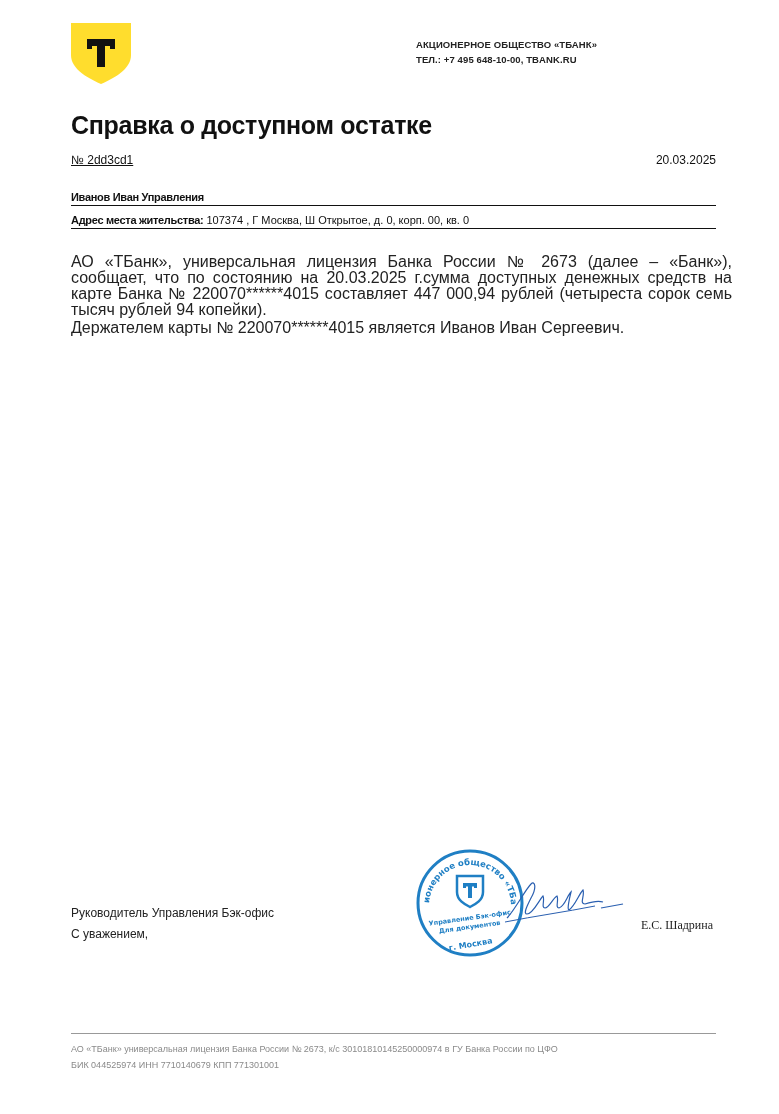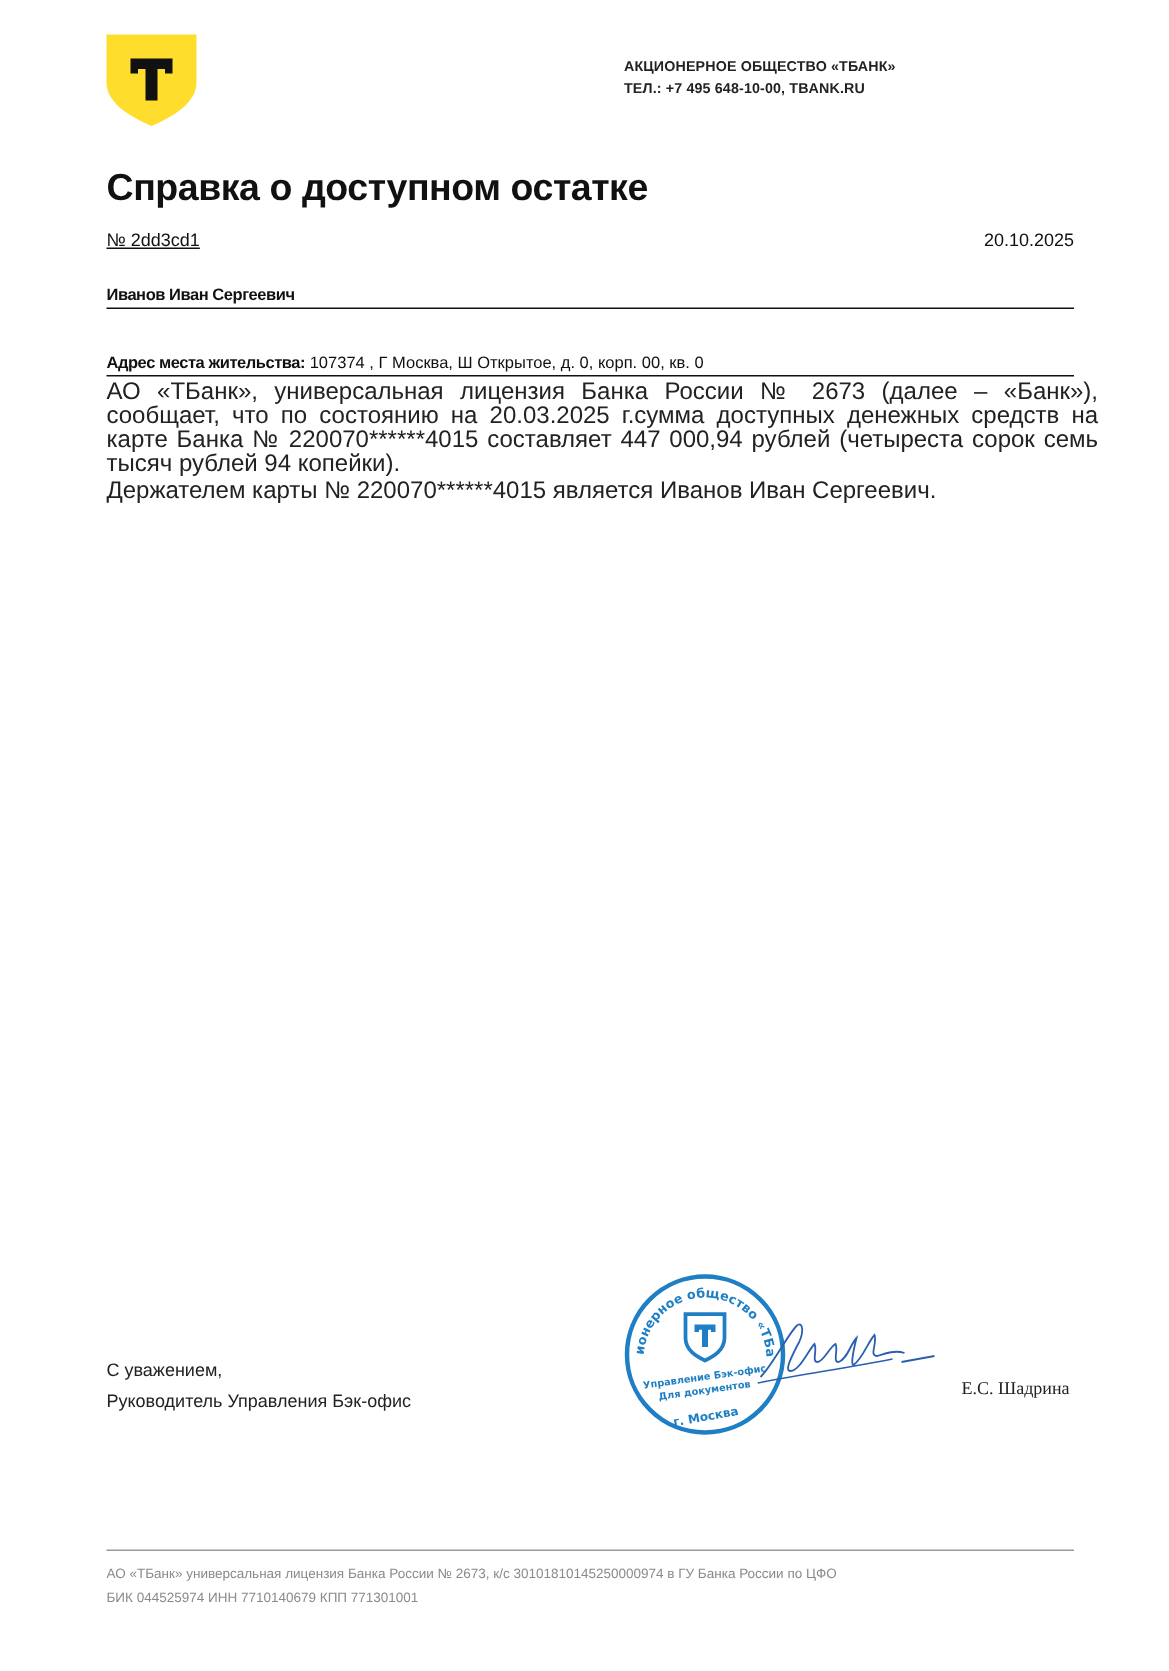--- a/index.html
+++ b/index.html
@@ -4,21 +4,21 @@
 <style>
   html, body { margin:0; padding:0; background:#ffffff; }
   body { width:779px; height:1114px; position:relative; overflow:hidden; font-family:"Liberation Sans", sans-serif; color:#111; }
   .abs { position:absolute; }
   .logo { left:70px; top:22px; width:62px; height:62px; }
   .company { left:416px; top:37px; font-size:9.5px; font-weight:bold; line-height:15px; color:#222; letter-spacing:0.1px; }
   .title { left:71px; top:111px; font-size:25px; color:#111; letter-spacing:-0.3px;font-weight:bold; }
   .docno { left:71px; top:153px; font-size:12px;text-decoration:underline; }
   .date { right:63px; top:153px; font-size:12px; }
   .name-line { left:71px; width:645px; top:191px; font-size:11px; font-weight:bold; border-bottom:1.5px solid #111; padding-bottom:2px; letter-spacing:-0.3px; }
-  .addr-line { left:71px; width:645px; top:214px; font-size:11px; border-bottom:1.5px solid #111; padding-bottom:2px;margin-top:22px; }
+  .addr-line { left:71px; width:645px; top:214px; font-size:11px; border-bottom:1.5px solid #111; padding-bottom:2px; }
   .addr-line b { letter-spacing:-0.3px; }
   .para { left:71px; width:661px; font-size:16px; line-height:16px; text-align:justify; color:#222; }
   .p1 { top:254px; }
   .p2 { top:320px; }
   .regards { left:71px; top:903px; font-size:12px; line-height:21px; color:#222; }
   .signer { left:641px; top:918px; font-size:12px; color:#222;font-family:Liberation Serif, serif; }
   .stamp { left:415px; top:848px; width:110px; height:110px; }
   .signature { left:505px; top:870px; width:120px; height:60px; }
   .footer-rule { left:71px; width:645px; top:1033px; border-top:1px solid #999; }
   .footer { left:71px; width:645px; top:1041px; font-size:9px; line-height:16px; text-align:left; color:#8a8a8a; }
@@ -33,33 +33,33 @@
   </svg>
 </div>
 
 <div class="abs company">
   <div>АКЦИОНЕРНОЕ ОБЩЕСТВО «ТБАНК»</div>
   <div>ТЕЛ.: +7 495 648-10-00, TBANK.RU</div>
 </div>
 
 <div class="abs title">Справка о доступном остатке</div>
 <div class="abs docno">№ 2dd3cd1</div>
-<div class="abs date">20.10.2025</div>
+<div class="abs date">20.03.2025</div>
 
-<div class="abs name-line">Иванов Иван Сергеевич</div>
+<div class="abs name-line">Иванов Иван Управления</div>
 <div class="abs addr-line">
   <b>Адрес места жительства:</b><span> 107374 , Г Москва, Ш Открытое, д. 0, корп. 00, кв. 0</span>
 </div>
 
 <div class="abs para p1">АО «ТБанк», универсальная лицензия Банка России № 2673 (далее – «Банк»), сообщает, что по состоянию на 20.03.2025 г.сумма доступных денежных средств на карте Банка № 220070******4015 составляет 447 000,94 рублей (четыреста сорок семь тысяч рублей 94 копейки).</div>
 <div class="abs para p2">Держателем карты № 220070******4015 является Иванов Иван Сергеевич.</div>
 
 <div class="abs regards">
+  <div>Руководитель Управления Бэк-офис</div>
   <div>С уважением,</div>
-  <div>Руководитель Управления Бэк-офис</div>
 </div>
 
 <div class="abs stamp">
   <svg width="110" height="110" viewBox="0 0 110 110">
     <defs>
       <path id="arcTop" d="M 14 58 A 41 41 0 0 1 96 58"></path>
       <path id="arcBot" d="M 28 86 A 38 38 0 0 0 82 86"></path>
     </defs>
     <circle cx="55" cy="55" r="52" fill="none" stroke="#1f7fc4" stroke-width="3"></circle>
     <circle cx="55" cy="55" r="33" fill="none" stroke="#1f7fc4" stroke-width="0"></circle>

